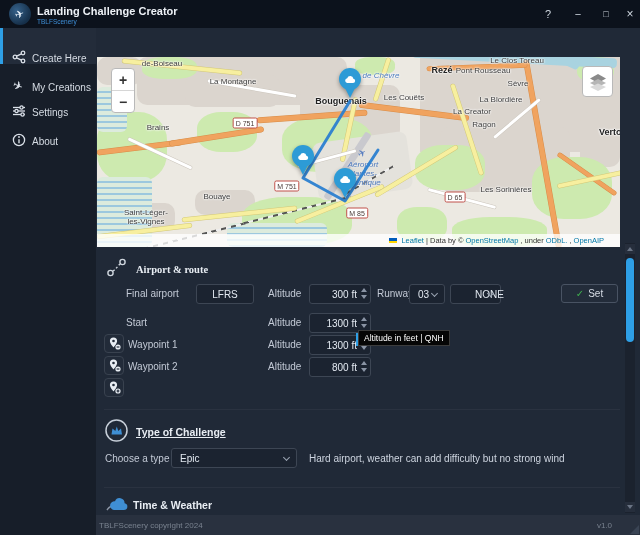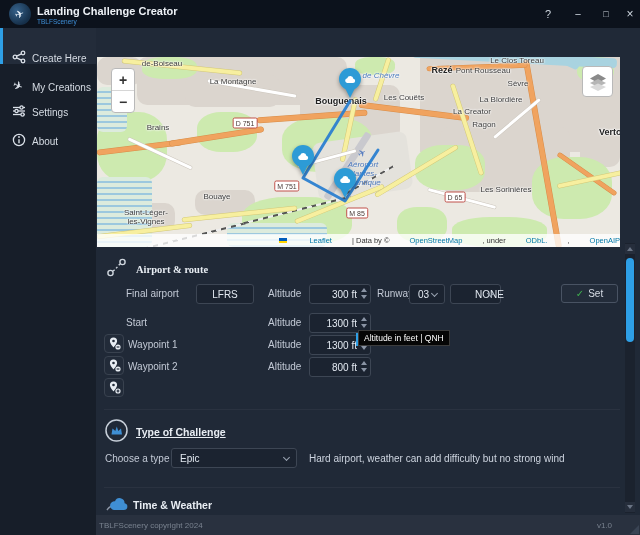--- a/index.html
+++ b/index.html
@@ -51,21 +51,21 @@
   .apt-label{position:absolute;transform:translate(-50%,-50%);font-size:8px;color:#4a76ba;font-style:italic;
              white-space:pre-line;text-align:center;line-height:1.15;text-shadow:0 0 2px #fff;}
   .apt-plane{position:absolute;transform:translate(-50%,-50%) rotate(-30deg);color:#5a7fc0;font-size:10px;}
   .zoomctl{position:absolute;left:14px;top:11px;width:24px;height:45px;background:#fff;border:1px solid #b9b9b9;
            border-radius:4px;overflow:hidden;z-index:30;}
   .zbtn{width:100%;height:22px;display:flex;align-items:center;justify-content:center;font-size:14px;font-weight:700;color:#333;}
   .zbtn:first-child{border-bottom:1px solid #d6d6d6;}
   .layersctl{position:absolute;right:7px;top:9px;width:31px;height:31px;background:#fff;border:1px solid #b9b9b9;
              border-radius:4px;display:flex;align-items:center;justify-content:center;z-index:30;}
   .attrib{position:absolute;left:0;bottom:0;width:100%;height:13px;background:rgba(255,255,255,0.78);
-          display:flex;align-items:center;justify-content:flex-end;padding-right:0;font-size:7.5px;color:#333;z-index:25;gap:20px;}
+          display:flex;align-items:center;justify-content:flex-end;padding-right:16px;font-size:7.5px;color:#333;z-index:25;gap:2px;}
   .attrib .lnk{color:#0078a8;}
   .flag{width:8px;height:5px;display:inline-block;background:linear-gradient(#005bbb 50%,#ffd500 50%);margin-right:2px;}
   .marker{position:absolute;transform:translate(-50%,-100%);width:22px;height:34px;z-index:40;filter:drop-shadow(0 2px 2px rgba(0,0,0,0.35));}
   .marker .head{position:absolute;left:0;top:0;width:22px;height:22px;border-radius:50%;background:#2d9bd6;
                 display:flex;align-items:center;justify-content:center;}
   .marker .tail{position:absolute;left:5px;top:18px;width:0;height:0;border-left:6px solid transparent;
                 border-right:6px solid transparent;border-top:12px solid #2d9bd6;}
   #routesvg{position:absolute;left:0;top:0;z-index:35;pointer-events:none;}
 
   

